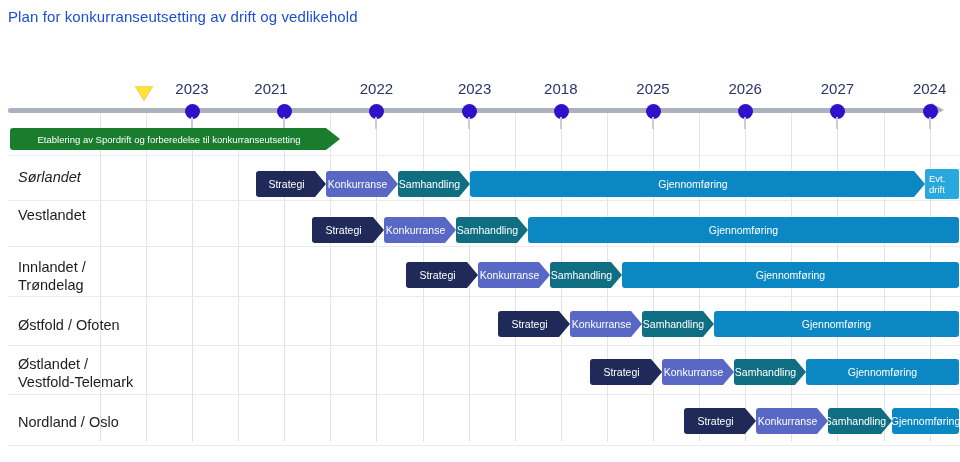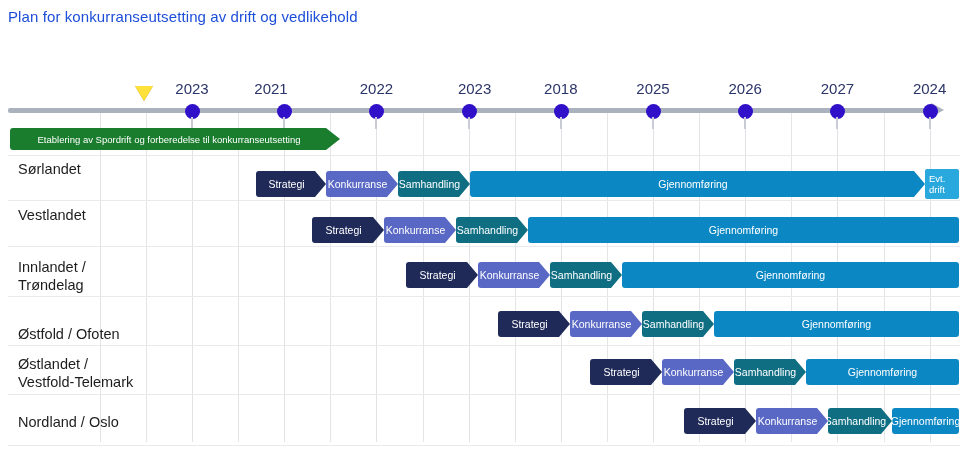--- a/index.html
+++ b/index.html
@@ -175,39 +175,39 @@
       <div class="tick-dot" style="left: 837.4px;"></div>
       <div class="tick-stem" style="left: 837.4px;"></div>
       <div class="tick-label" style="left: 837.4px;">2027</div>
       <div class="tick-dot" style="left: 929.6px;"></div>
       <div class="tick-stem" style="left: 929.6px;"></div>
       <div class="tick-label" style="left: 929.6px;">2024</div>
       <div class="now-marker" style="left: 144px;"></div>
     </div>
   <div id="rows-layer">
       <div class="bar banner" style="left: 10px; top: 28px; width: 330px; height: 22px; background: rgb(26, 125, 46);">Etablering av Spordrift og forberedelse til konkurranseutsetting</div>
-      <div class="row-label" style="top: 60px;">Sørlandet</div>
+      <div class="row-label" style="top: 68px; font-style: italic;">Sørlandet</div>
       <div class="bar chev" style="left: 256px; top: 71px; width: 70px; background: rgb(31, 42, 88);">Strategi</div>
       <div class="bar chev" style="left: 326px; top: 71px; width: 72px; background: rgb(89, 104, 196);">Konkurranse</div>
       <div class="bar chev" style="left: 398px; top: 71px; width: 72px; background: rgb(15, 110, 130);">Samhandling</div>
       <div class="bar chev" style="left: 470px; top: 71px; width: 455px; background: rgb(11, 135, 195);">Gjennomføring</div>
       <div class="bar opsjon" style="left: 925px; top: 69px; width: 34px; background: rgb(41, 168, 221); height: 30px;">Evt.
 drift</div>
       <div class="row-label" style="top: 106px;">Vestlandet</div>
       <div class="bar chev" style="left: 312px; top: 117px; width: 72px; background: rgb(31, 42, 88);">Strategi</div>
       <div class="bar chev" style="left: 384px; top: 117px; width: 72px; background: rgb(89, 104, 196);">Konkurranse</div>
       <div class="bar chev" style="left: 456px; top: 117px; width: 72px; background: rgb(15, 110, 130);">Samhandling</div>
       <div class="bar plain" style="left: 528px; top: 117px; width: 431px; background: rgb(11, 135, 195);">Gjennomføring</div>
       <div class="row-label" style="top: 158px;">Innlandet /
 Trøndelag</div>
       <div class="bar chev" style="left: 406px; top: 162px; width: 72px; background: rgb(31, 42, 88);">Strategi</div>
       <div class="bar chev" style="left: 478px; top: 162px; width: 72px; background: rgb(89, 104, 196);">Konkurranse</div>
       <div class="bar chev" style="left: 550px; top: 162px; width: 72px; background: rgb(15, 110, 130);">Samhandling</div>
       <div class="bar plain" style="left: 622px; top: 162px; width: 337px; background: rgb(11, 135, 195);">Gjennomføring</div>
-      <div class="row-label" style="top: 225px;">Østfold / Ofoten</div>
+      <div class="row-label" style="top: 216px;">Østfold / Ofoten</div>
       <div class="bar chev" style="left: 498px; top: 211px; width: 72px; background: rgb(31, 42, 88);">Strategi</div>
       <div class="bar chev" style="left: 570px; top: 211px; width: 72px; background: rgb(89, 104, 196);">Konkurranse</div>
       <div class="bar chev" style="left: 642px; top: 211px; width: 72px; background: rgb(15, 110, 130);">Samhandling</div>
       <div class="bar plain" style="left: 714px; top: 211px; width: 245px; background: rgb(11, 135, 195);">Gjennomføring</div>
       <div class="row-label" style="top: 255px;">Østlandet /
 Vestfold-Telemark</div>
       <div class="bar chev" style="left: 590px; top: 259px; width: 72px; background: rgb(31, 42, 88);">Strategi</div>
       <div class="bar chev" style="left: 662px; top: 259px; width: 72px; background: rgb(89, 104, 196);">Konkurranse</div>
       <div class="bar chev" style="left: 734px; top: 259px; width: 72px; background: rgb(15, 110, 130);">Samhandling</div>
       <div class="bar plain" style="left: 806px; top: 259px; width: 153px; background: rgb(11, 135, 195);">Gjennomføring</div>

